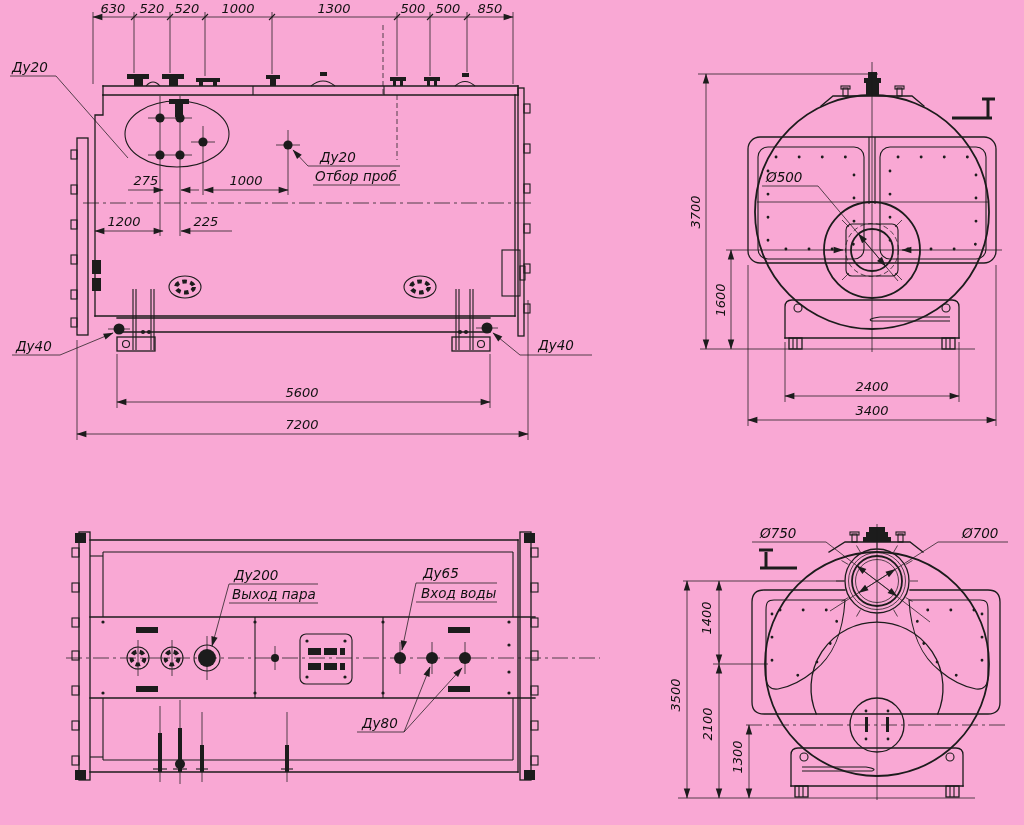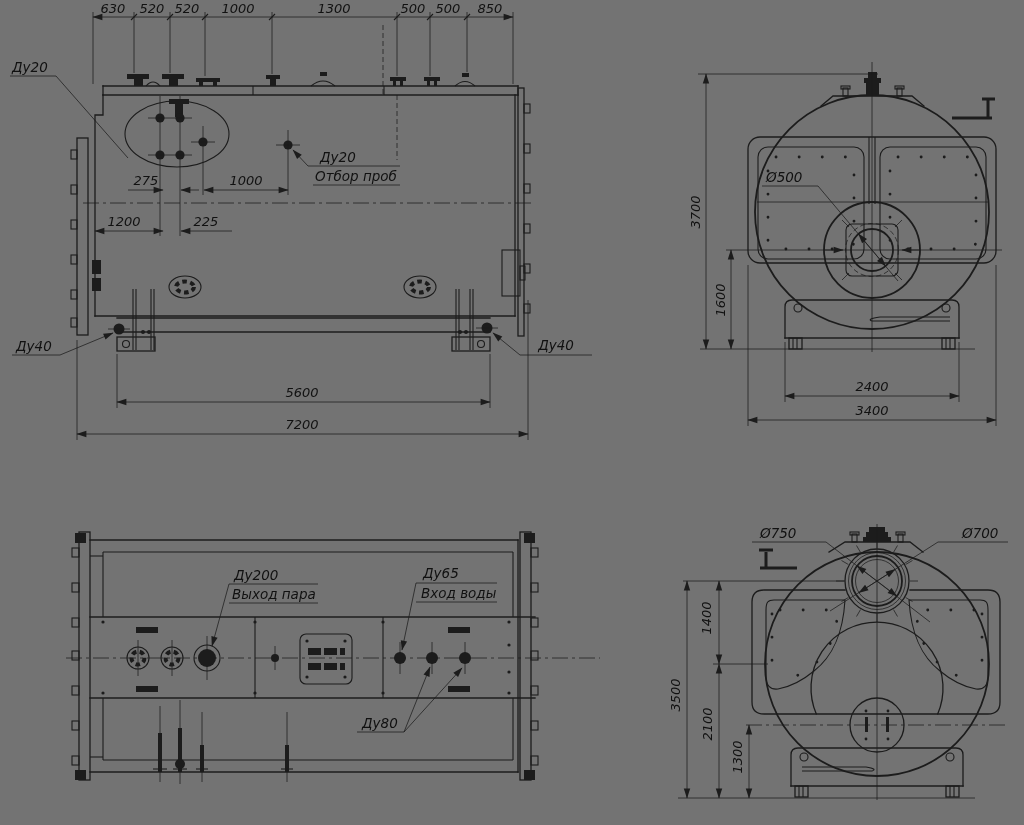--- a/index.html
+++ b/index.html
@@ -1,16 +1,16 @@
 <!DOCTYPE html>
 <html><head>
 <meta charset="utf-8">
 <style>
   html,body{margin:0;padding:0;background:#fff;}
-  .sheet{position:relative;width:1024px;height:825px;background:#737373;overflow:hidden;
+  .sheet{position:relative;width:1024px;height:825px;background:#f9a8d4;overflow:hidden;
          font-family:"DejaVu Sans",sans-serif;}
   svg{position:absolute;left:0;top:0;}
   .ln  {stroke:#1c1c1c;stroke-width:1.3;fill:none;stroke-linecap:square;}
   .lnb {stroke:#1c1c1c;stroke-width:1.8;fill:none;}
   .thin{stroke:#1c1c1c;stroke-width:0.75;fill:none;}
   .med {stroke:#1c1c1c;stroke-width:1.1;fill:none;}
   .cl  {stroke:#1c1c1c;stroke-width:0.75;fill:none;stroke-dasharray:16 4 3 4;}
   .dash{stroke:#1c1c1c;stroke-width:0.75;fill:none;stroke-dasharray:5 3;}
   .blk {fill:#1c1c1c;stroke:none;}
   .dotring{stroke:#1c1c1c;fill:none;stroke-width:4;stroke-dasharray:4.5 3.4;}

